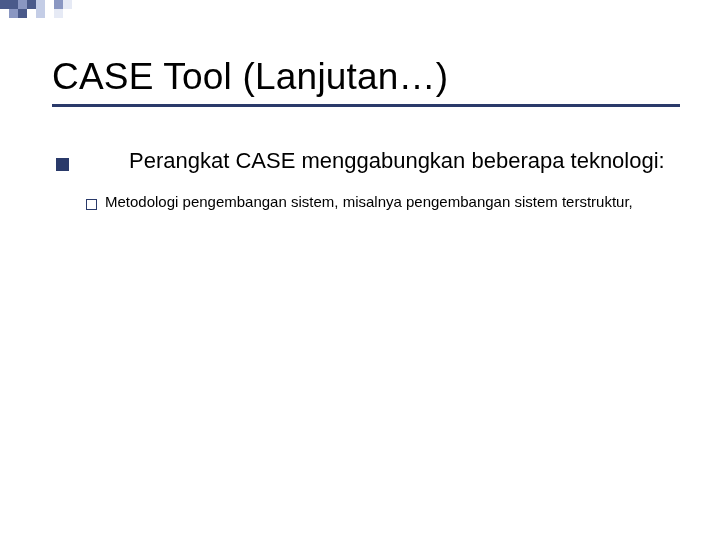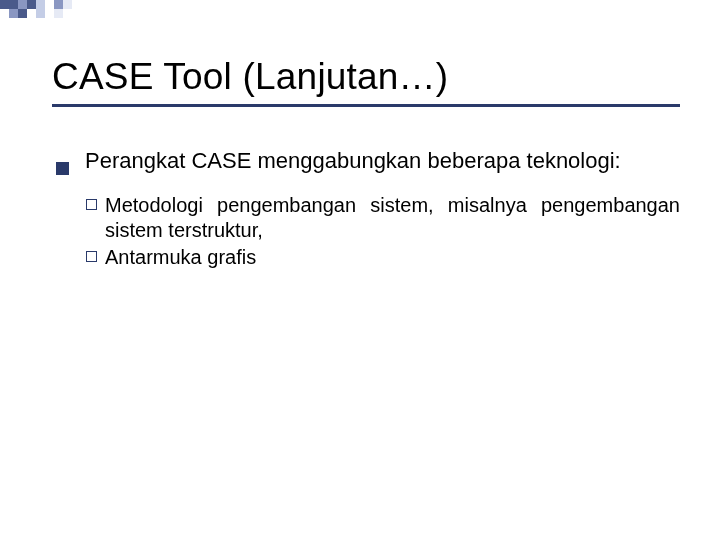--- a/index.html
+++ b/index.html
@@ -46,43 +46,44 @@
     background: #2a3a6a;
     margin-bottom: 40px;
   }
   .content {
     padding-left: 4px;
     font-size: 22px;
     line-height: 1.28;
   }
   .l1 {
     display: flex;
-    align-items: flex-end;
+    align-items: center;
     margin-bottom: 18px;
+    gap: 44px;
   }
   .l1-bullet {
     width: 13px;
     height: 13px;
     background: #2a3a6a;
     flex: 0 0 13px;
     margin-top: 8px;
     margin-right: 16px;
   }
   .l1-text {
     flex: 1;
     text-align: justify;
   }
   .sub {
     margin-left: 30px;
     margin-bottom: 16px;
   }
   .l2 {
     display: flex;
     align-items: flex-start;
-    font-size: 20px;
+    font-size: 15px;
     line-height: 1.25;
     margin-bottom: 2px;
   }
   .l2-bullet {
     width: 11px;
     height: 11px;
     border: 1.6px solid #2a3a6a;
     flex: 0 0 11px;
     margin-top: 6px;
     margin-right: 8px;
@@ -127,21 +128,17 @@
     <div class="l1">
       <div class="l1-bullet"></div>
       <div class="l1-text">Perangkat CASE menggabungkan beberapa teknologi:</div>
     </div>
 
     <div class="sub">
       <div class="l2">
         <div class="l2-bullet"></div>
         <div class="l2-text">Metodologi pengembangan sistem, misalnya pengembangan sistem terstruktur,</div>
       </div>
-      <div class="l2">
-        <div class="l2-bullet"></div>
-        <div class="l2-text">Antarmuka grafis</div>
-      </div>
     </div>
 
 
   </div>
 </div>
 
 </body></html>

